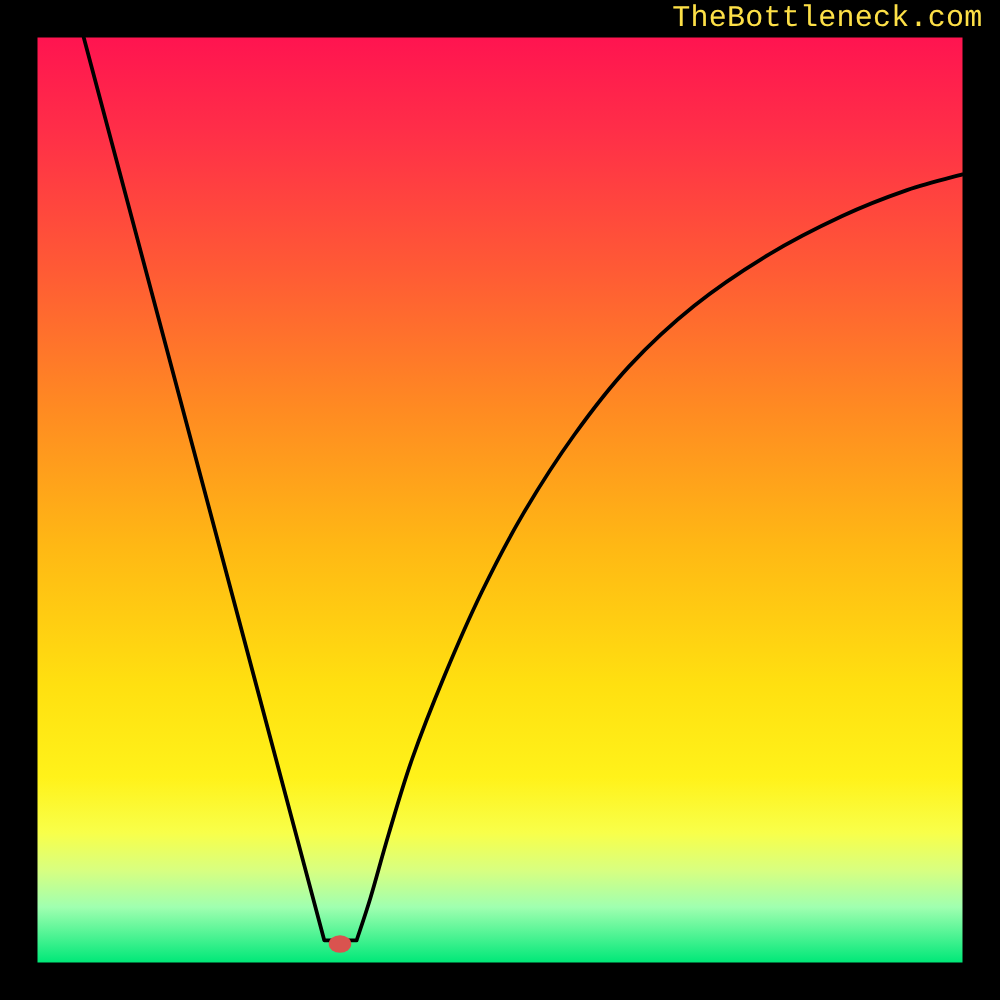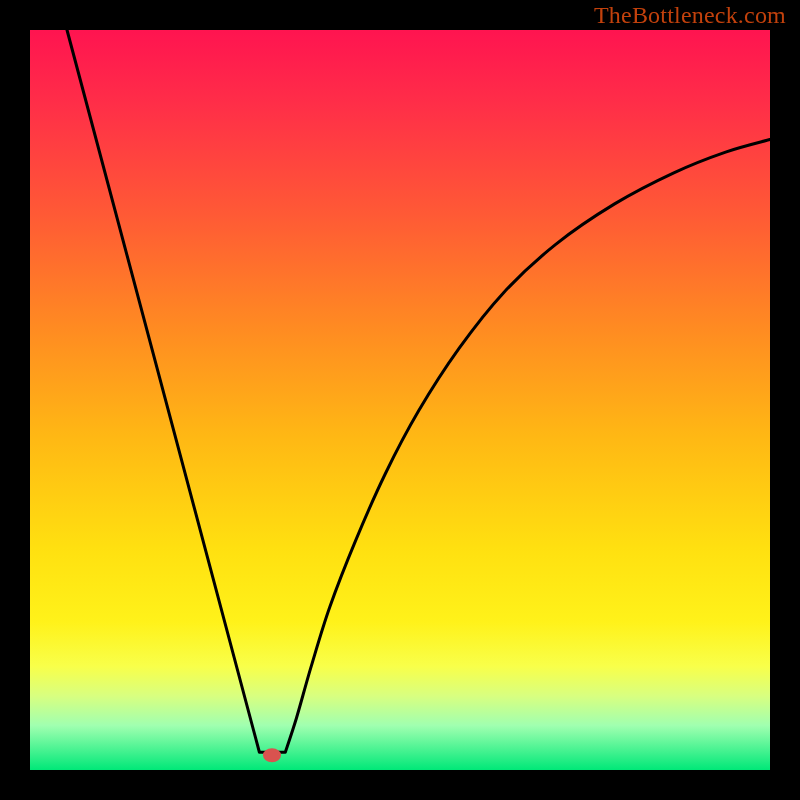--- a/index.html
+++ b/index.html
@@ -13,24 +13,24 @@
   #stage {
     position: relative;
     width: 800px;
     height: 800px;
     background: #000;
   }
   #watermark {
     position: absolute;
     top: 2px;
     right: 14px;
-    font-family: Liberation Serif, serif;
+    font-family: Liberation Mono, monospace;
     font-size: 24px;
     font-weight: 500;
-    color: #c2410c;
+    color: #fde047;
     letter-spacing: 0.2px;
     user-select: none;
   }
   svg {
     position: absolute;
     left: 0;
     top: 0;
   }
 </style>
 </head>

